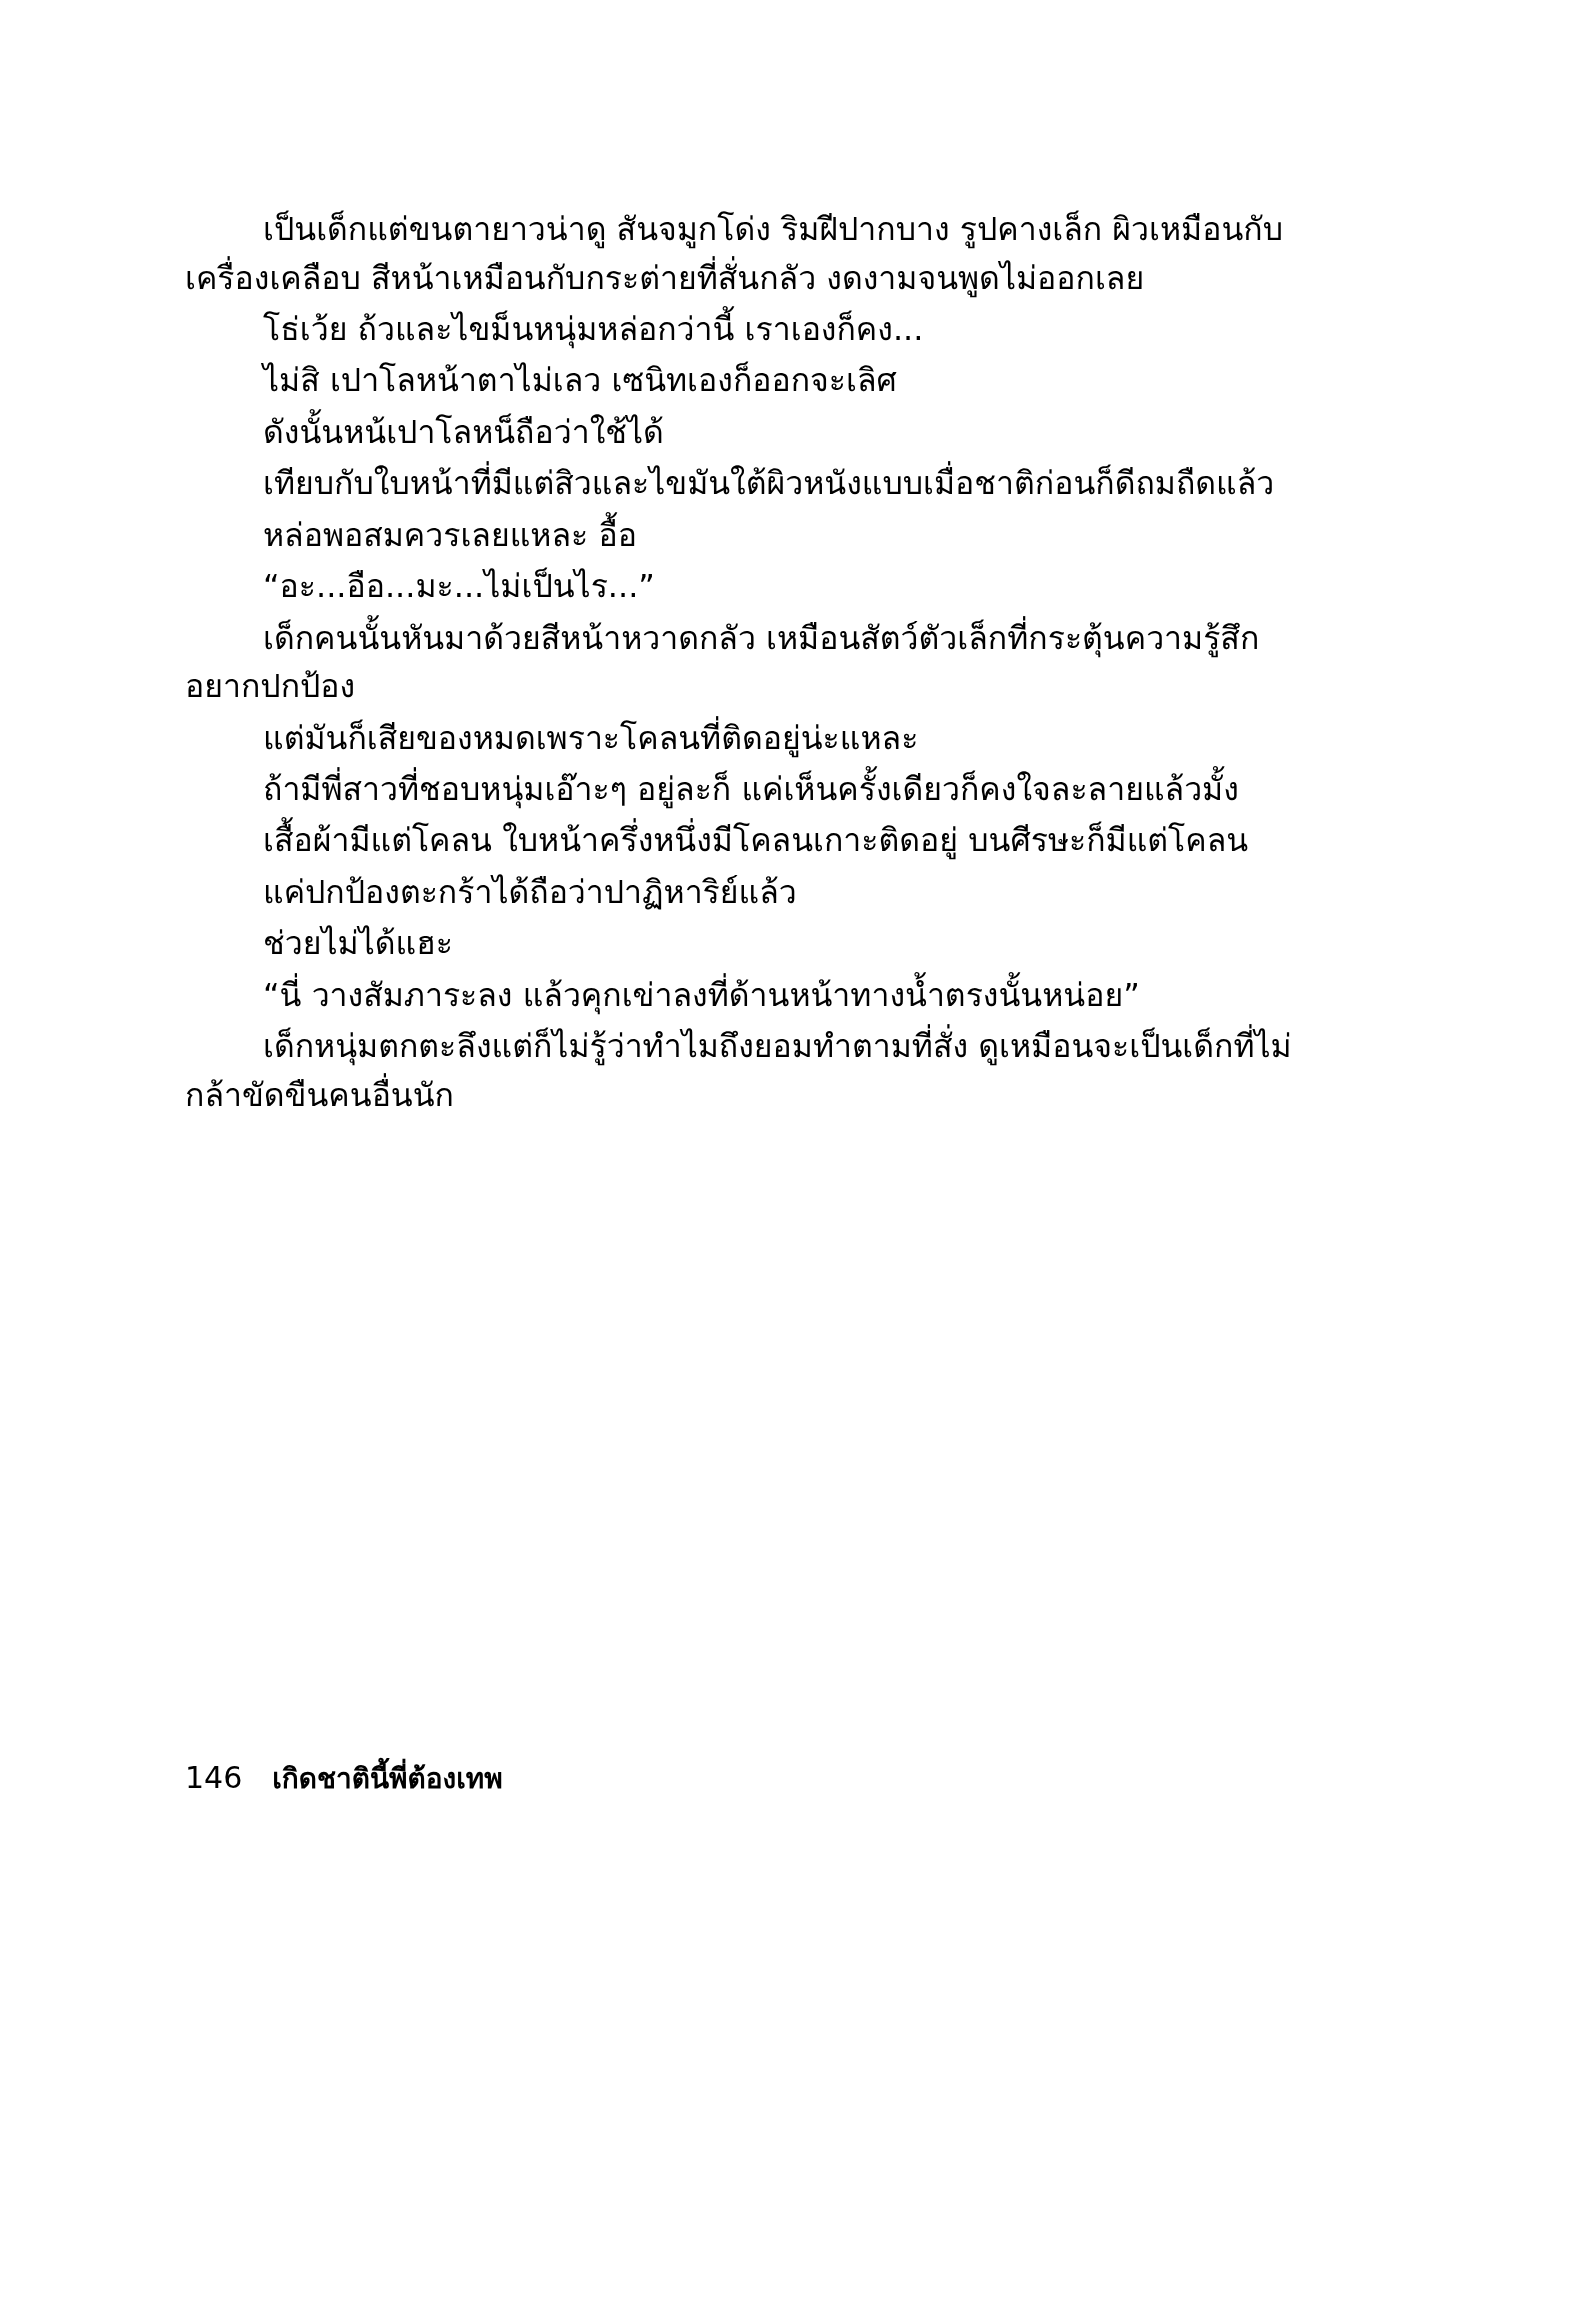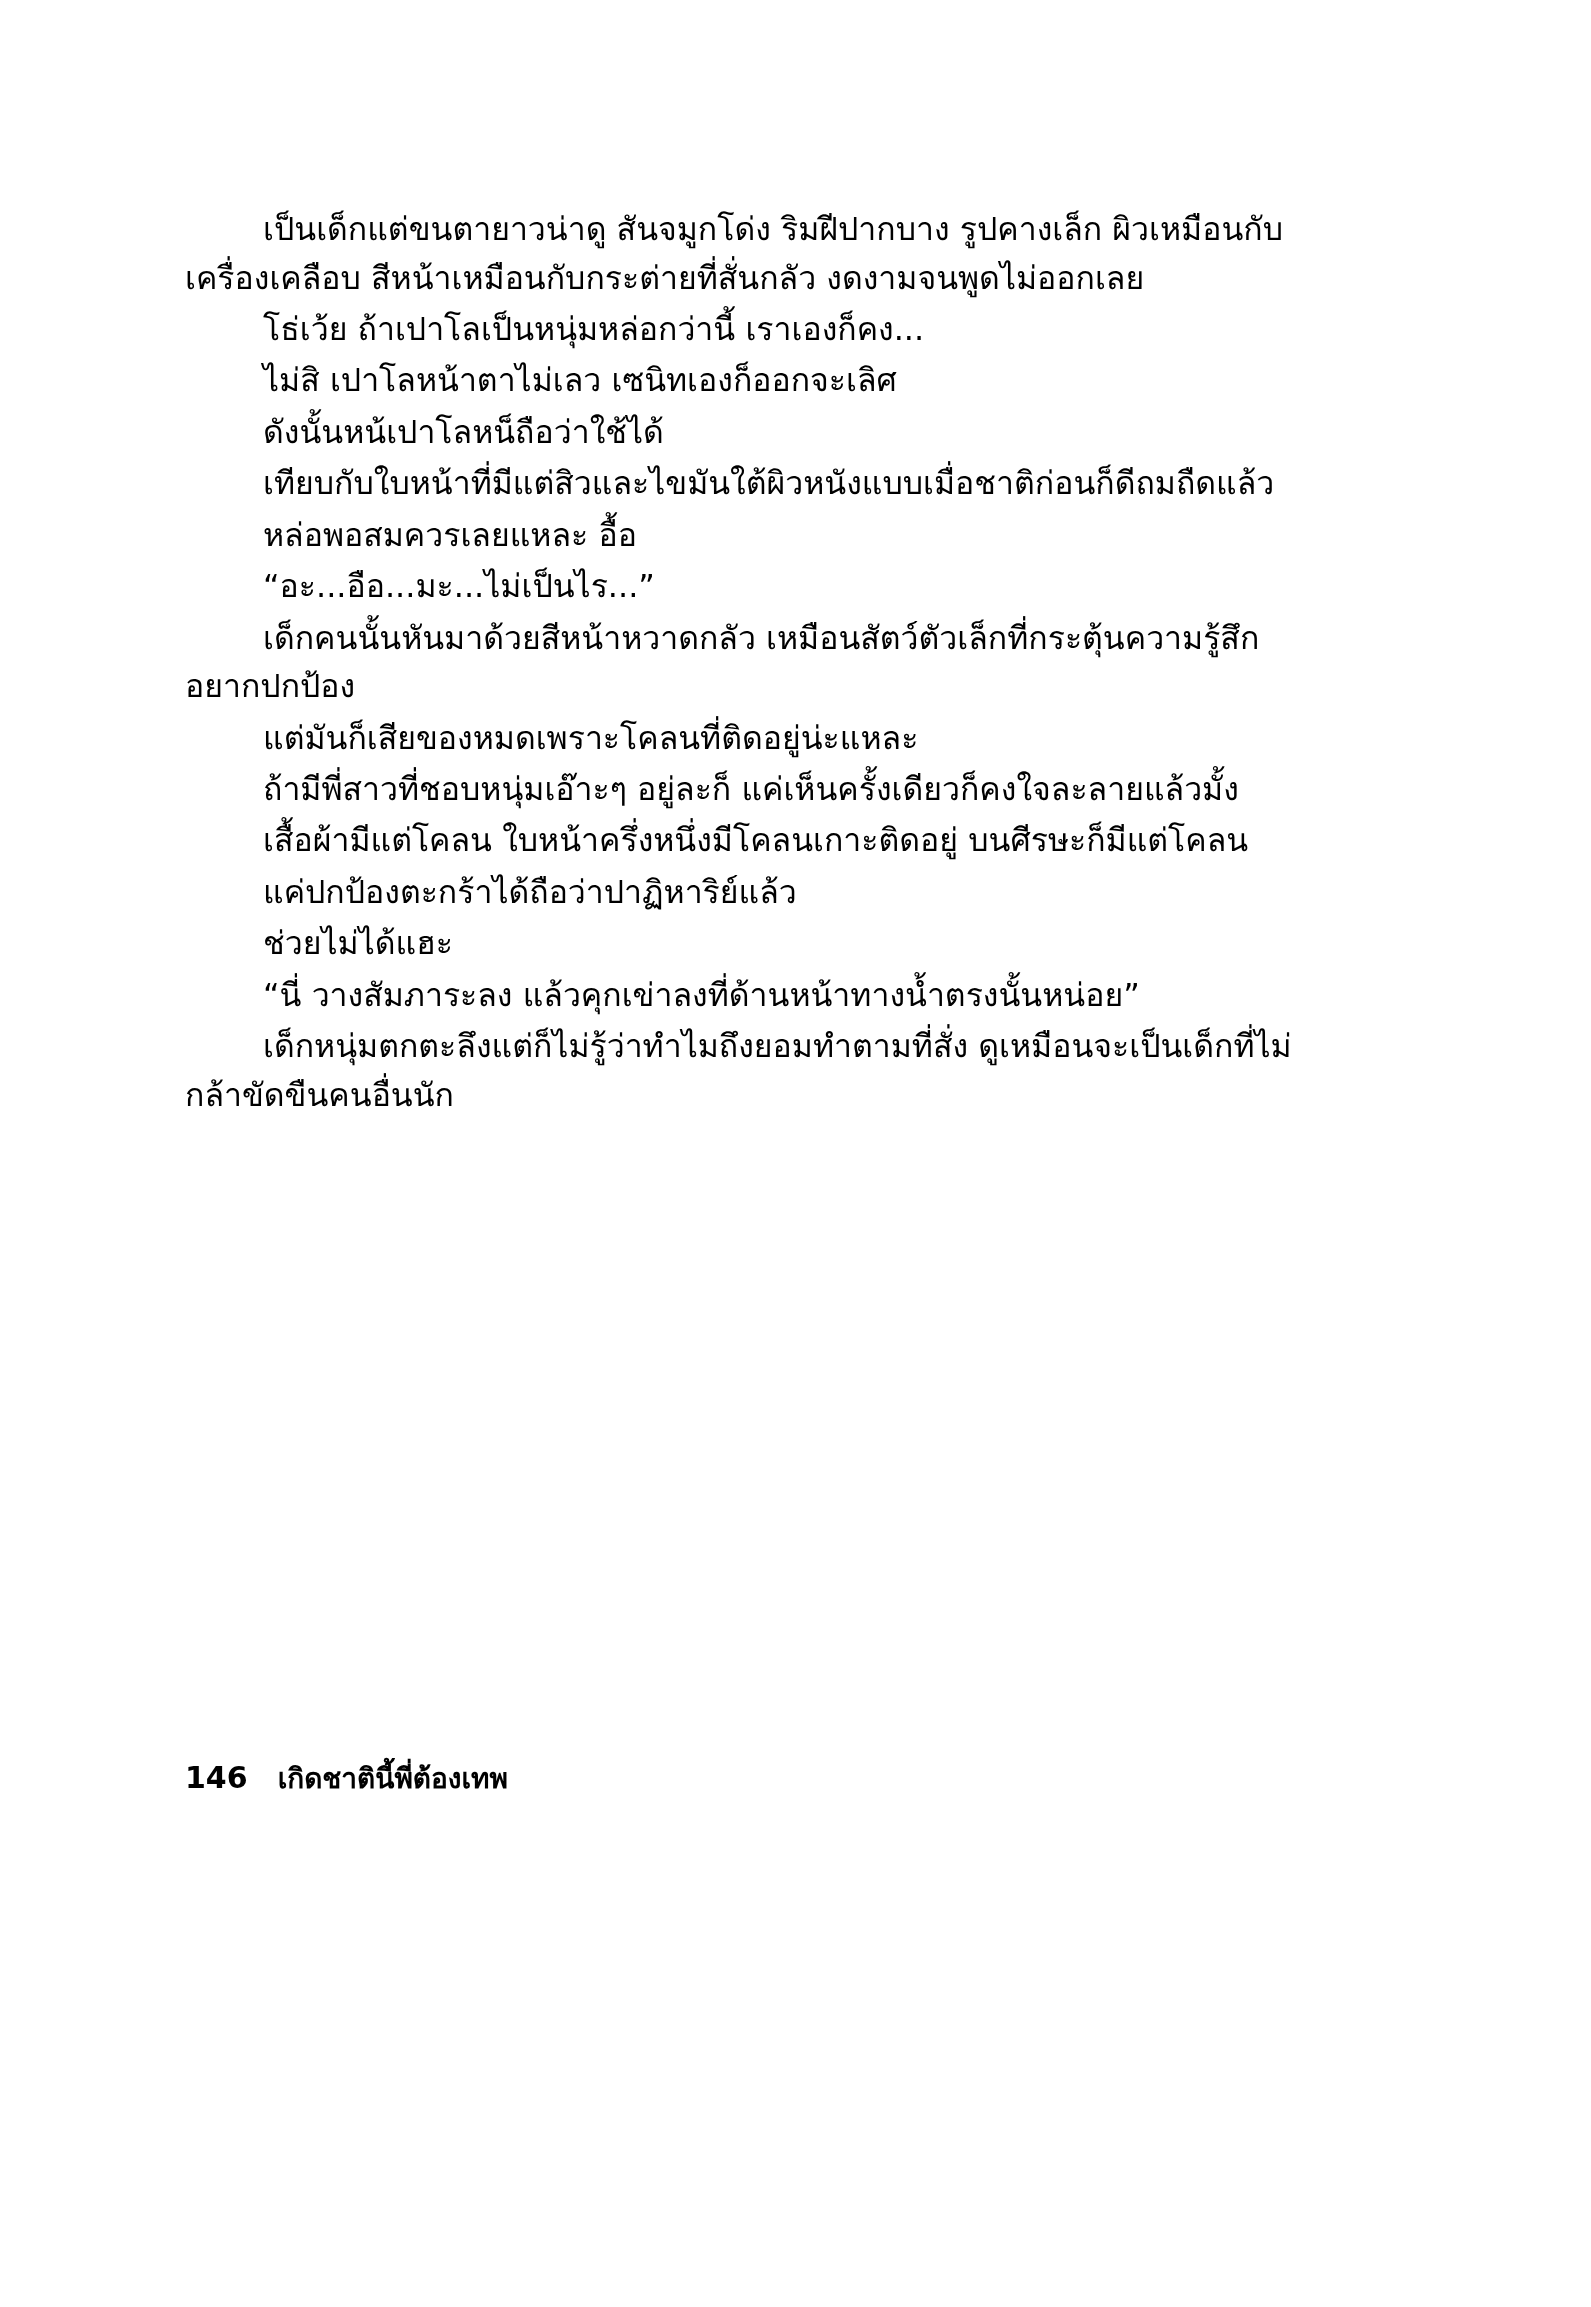--- a/index.html
+++ b/index.html
@@ -42,36 +42,35 @@
     position: absolute;
     left: 185px;
     bottom: 120px;
     display: flex;
     align-items: baseline;
     gap: 30px;
   }
   .folio {
     font-size: 30px;
     line-height: 1;
-    font-weight: bold;
   }
   .running-title {
     font-size: 28px;
     line-height: 1;
     font-weight: 600;
   }
 </style>
 </head>
 <body>
 
 <div class="page">
 
   <div class="text-block">
     <p class="para">เป็นเด็กแต่ขนตายาวน่าดู สันจมูกโด่ง ริมฝีปากบาง รูปคางเล็ก ผิวเหมือนกับเครื่องเคลือบ สีหน้าเหมือนกับกระต่ายที่สั่นกลัว งดงามจนพูดไม่ออกเลย</p>
-    <p class="para">โธ่เว้ย ถ้าเปาโลเป็นหนุ่มหล่อกว่านี้ เราเองก็คง...</p>
+    <p class="para">โธ่เว้ย ถ้วและไขม็นหนุ่มหล่อกว่านี้ เราเองก็คง...</p>
     <p class="para">ไม่สิ เปาโลหน้าตาไม่เลว เซนิทเองก็ออกจะเลิศ</p>
     <p class="para">ดังนั้นหน้เปาโลหน็ถือว่าใช้ได้</p>
     <p class="para">เทียบกับใบหน้าที่มีแต่สิวและไขมันใต้ผิวหนังแบบเมื่อชาติก่อนก็ดีถมถืดแล้ว</p>
     <p class="para">หล่อพอสมควรเลยแหละ อื้อ</p>
     <p class="para">“อะ...อือ...มะ...ไม่เป็นไร...”</p>
     <p class="para">เด็กคนนั้นหันมาด้วยสีหน้าหวาดกลัว เหมือนสัตว์ตัวเล็กที่กระตุ้นความรู้สึกอยากปกป้อง</p>
     <p class="para">แต่มันก็เสียของหมดเพราะโคลนที่ติดอยู่น่ะแหละ</p>
     <p class="para">ถ้ามีพี่สาวที่ชอบหนุ่มเอ๊าะๆ อยู่ละก็ แค่เห็นครั้งเดียวก็คงใจละลายแล้วมั้ง</p>
     <p class="para">เสื้อผ้ามีแต่โคลน ใบหน้าครึ่งหนึ่งมีโคลนเกาะติดอยู่ บนศีรษะก็มีแต่โคลน</p>
     <p class="para">แค่ปกป้องตะกร้าได้ถือว่าปาฏิหาริย์แล้ว</p>

